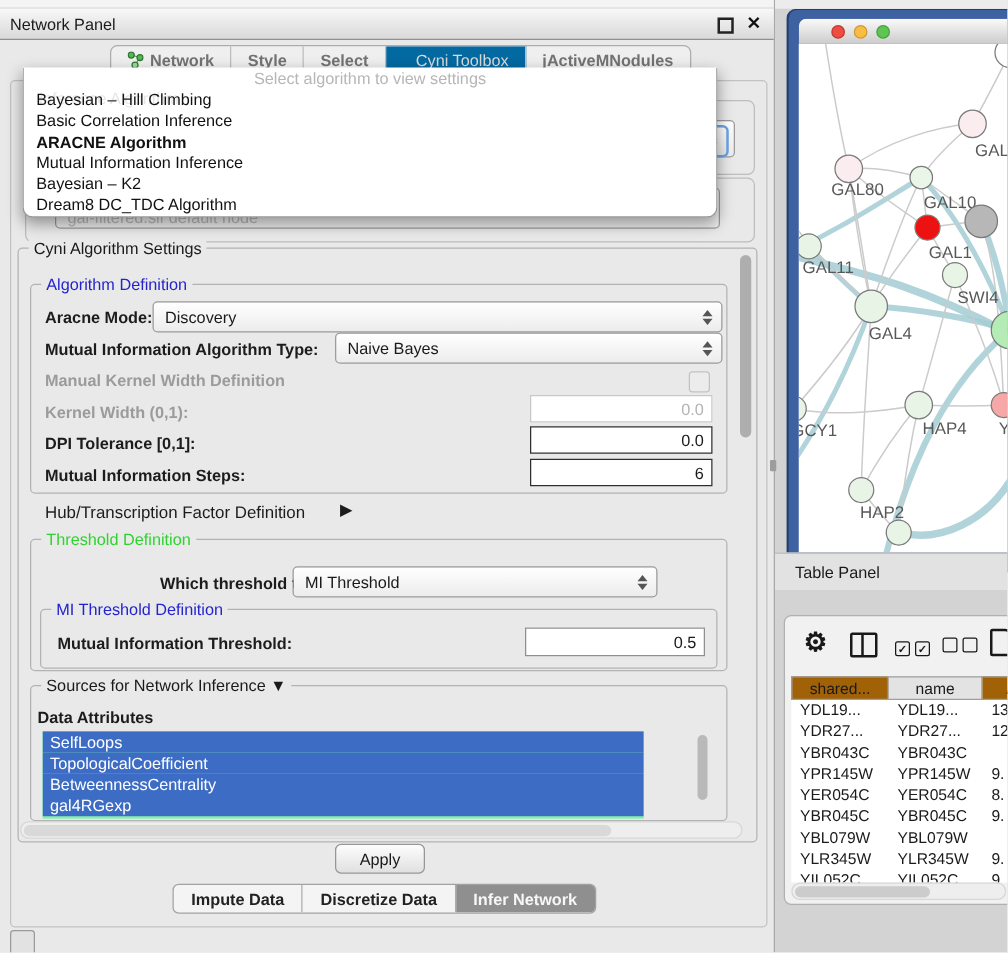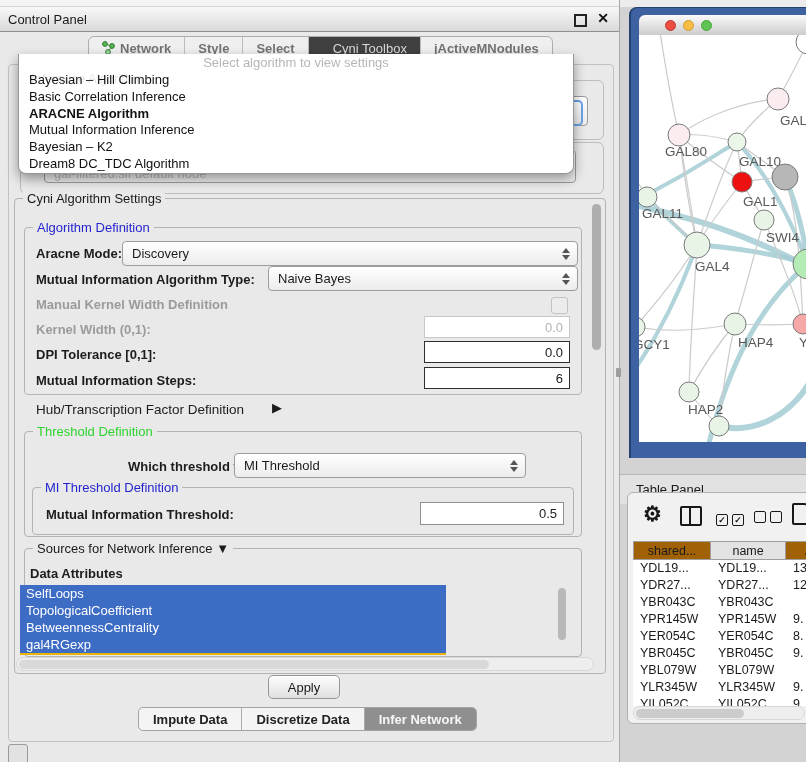--- a/index.html
+++ b/index.html
@@ -13,21 +13,21 @@
     display:flex;align-items:center;font-size:13px;}
   #cp-title{margin-left:8px;}
   #cp-restore{position:absolute;right:32px;top:7px;width:9px;height:9px;border:2px solid #222;}
   #cp-close{position:absolute;right:10px;top:3px;font-weight:bold;font-size:14px;color:#111;}
   
   #tab-strip{position:absolute;left:88px;top:36px;height:22px;display:flex;
     border:1px solid #adadad;border-radius:6px;overflow:hidden;background:#efefef;}
   .tab{display:flex;align-items:center;gap:5px;padding:0 13px;font-size:13px;font-weight:bold;
     color:#737373;border-right:1px solid #bdbdbd;white-space:nowrap;}
   .tab:last-child{border-right:none;justify-content:flex-end;}
-  .tab.selected{background:#404040;color:#d9d9d9;font-weight:normal;padding-left:24px;}
+  .tab.selected{background:#0369a1;color:#d9d9d9;font-weight:normal;padding-left:24px;}
   
   #cp-box{position:absolute;left:8px;top:64px;width:604px;height:676px;background:#e9e9e9;
     border:1px solid #c2c2c2;border-radius:4px;}
   
   .bg-panel{position:absolute;border:1px solid #bdbdbd;border-radius:6px;background:#e9e9e9;}
   .combo{position:absolute;background:linear-gradient(#ffffff,#ececec);border:1px solid #9c9c9c;
     border-radius:4px;font-size:13px;display:flex;align-items:center;padding-left:9px;box-sizing:border-box;}
   .combo .arrows{position:absolute;right:7px;top:50%;transform:translateY(-50%);
     display:flex;flex-direction:column;gap:2px;}
   .arr-up{width:0;height:0;border-left:4px solid transparent;border-right:4px solid transparent;border-bottom:5px solid #555;}
@@ -52,21 +52,21 @@
   .plain{font-weight:normal;}
   .field{position:absolute;background:#fff;border:1px solid #2e2e2e;font-size:13px;
     display:flex;align-items:center;justify-content:flex-end;padding-right:6px;box-sizing:border-box;}
   .field.disabled{border-color:#c8c8c8;color:#b3b3b3;}
   .checkbox{position:absolute;width:15px;height:15px;border:1px solid #c2c2c2;border-radius:3px;background:#ececec;}
   
   .vscroll-thumb{position:absolute;background:#aeaeae;border-radius:5px;}
   .hscroll-track{position:absolute;background:#eeeeee;border:1px solid #d7d7d7;border-radius:7px;}
   .hscroll-thumb{position:absolute;background:#cccccc;border-radius:5px;}
   
-  #attr-list{position:absolute;left:20px;top:585px;width:426px;height:70px;background:#eab308;overflow:hidden;}
+  #attr-list{position:absolute;left:34px;top:585px;width:481px;height:70px;background:#86efac;overflow:hidden;}
   .attr-item{height:17px;line-height:17px;padding-left:6px;font-size:13px;background:#3d6cc5;color:#fff;}
   
   #apply-btn{position:absolute;left:268px;top:675px;width:70px;height:22px;border:1px solid #969696;
     border-radius:5px;background:linear-gradient(#fdfdfd,#e0e0e0);font-size:13px;
     display:flex;align-items:center;justify-content:center;}
   #bottom-tabs{position:absolute;left:138px;top:707px;height:22px;display:flex;
     border:1px solid #a2a2a2;border-radius:5px;overflow:hidden;background:#f4f4f4;}
   .btab{display:flex;align-items:center;padding:0 14px;font-size:13px;font-weight:bold;color:#222;
     border-right:1px solid #ababab;}
   .btab:last-child{border-right:none;}
@@ -82,21 +82,21 @@
     background:linear-gradient(#fafafa,#cccccc);border-bottom:1px solid #8a8a8a;border-radius:6px 0 0 0;}
   .light{position:absolute;top:4.5px;width:11px;height:11px;border-radius:50%;box-sizing:border-box;}
   #light-red{left:26px;background:#ee4d42;border:1px solid #bf3a31;}
   #light-yellow{left:44px;background:#f8bd45;border:1px solid #d09a33;}
   #light-green{left:62px;background:#5fc454;border:1px solid #46a338;}
   #net-content{position:absolute;left:8px;top:27px;width:169px;height:407px;background:#fff;overflow:hidden;}
   #net-svg{overflow:hidden;display:block;}
   
   #divider-mark{position:absolute;left:-4px;top:368px;width:5px;height:9px;background:#9d9d9d;border-radius:1px;}
   
-  #tp-header{position:absolute;left:0;top:474px;width:100%;height:29px;background:#e2e2e2;
+  #tp-header{position:absolute;left:0;top:442px;width:100%;height:29px;background:#e2e2e2;
     border-top:1px solid #b7b7b7;display:flex;align-items:center;font-size:13px;}
   #tp-title{margin-left:16px;}
   #tp-box{position:absolute;left:7px;top:492px;width:179px;height:230px;background:#f1f1f1;
     border:1px solid #b0b0b0;border-radius:6px 0 0 6px;overflow:hidden;}
   .ticon{position:absolute;color:#181818;}
   #icon-columns{width:18px;height:16px;border:2px solid #181818;border-radius:2px;}
   #icon-columns:after{content:"";position:absolute;left:7px;top:0;width:2px;height:16px;background:#181818;}
   .chk{display:inline-block;width:10px;height:10px;border:1.5px solid #181818;border-radius:2px;
     font-size:9px;line-height:10px;text-align:center;font-weight:bold;margin-right:4px;}
   #icon-file{width:14px;height:18px;border:2px solid #181818;border-radius:2px 6px 2px 2px;}
@@ -112,21 +112,21 @@
   #tbl-body{height:146px;overflow:hidden;}
 </style>
 </head>
 <body>
 
 <div id="screen">
 
   <div id="cp">
     <div id="cp-topstrip"></div>
     <div id="cp-titlebar">
-      <span id="cp-title">Control Panel</span>
+      <span id="cp-title">Network Panel</span>
       <span id="cp-restore"></span>
       <span id="cp-close">✕</span>
     </div>
 
     <div id="tab-strip">
         <div class="tab">
           <svg width="13" height="14">
             <line x1="3" y1="3" x2="10" y2="5" stroke="#4a9a4a"></line>
             <line x1="10" y1="5" x2="6" y2="11" stroke="#4a9a4a"></line>
             <circle cx="3" cy="3" r="2.4" fill="#57b657" stroke="#2f7a2f"></circle>

